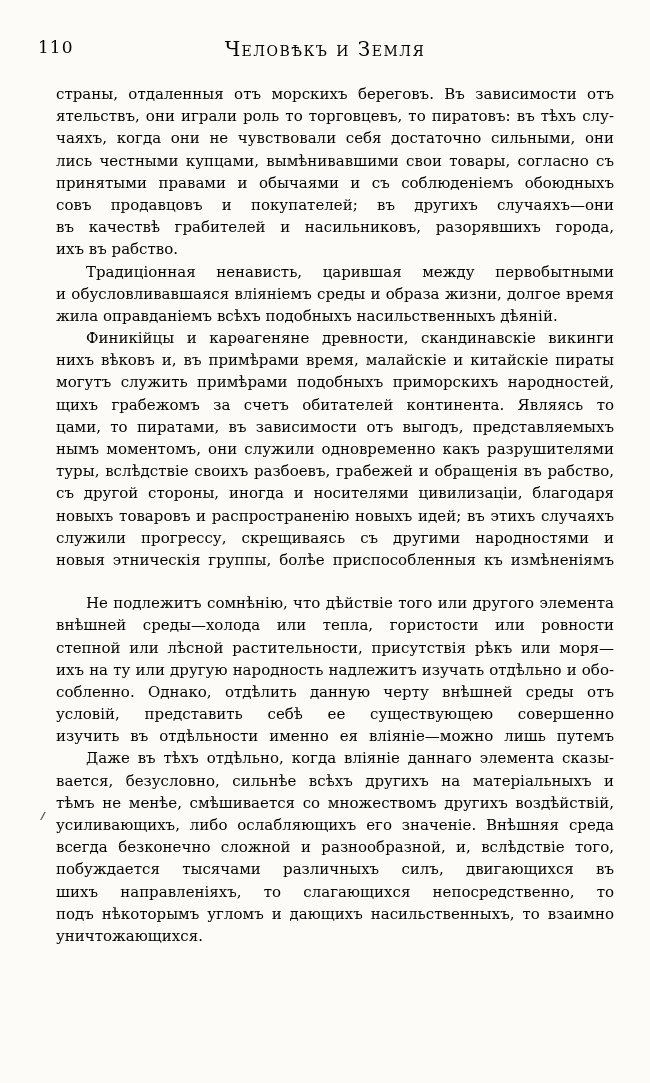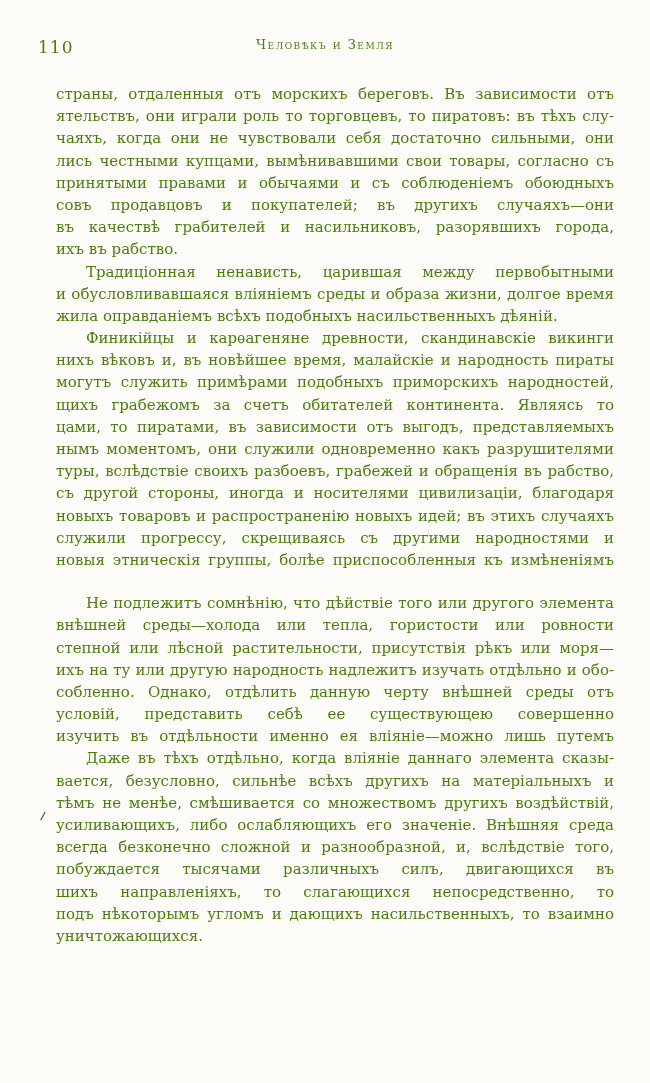--- a/index.html
+++ b/index.html
@@ -7,39 +7,39 @@
     padding: 0;
     background: #e9e7e2;
   }
   .page {
     position: relative;
     width: 650px;
     height: 1083px;
     background: #fcfbf8;
     overflow: hidden;
     font-family: "DejaVu Serif", serif;
-    color: #4d7c0f;
+    color: #000000;
   }
   .header {
     position: absolute;
     top: 36px;
     left: 36px;
     width: 578px;
     height: 24px;
   }
   .page-number {
     position: absolute;
     left: 2px;
     top: 1px;
     font-size: 17px;
     letter-spacing: 1px;
   }
   .header-title {
     text-align: center;
-    font-size: 13px;
+    font-size: 20px;
     font-variant: small-caps;
     letter-spacing: 1.5px;
     padding-top: 1px;
   }
   .text-block {
     position: absolute;
     left: 36px;
     top: 83px;
     width: 578px;
   }
@@ -96,21 +96,21 @@
         <div class="line">въ качествѣ грабителей и насильниковъ, разорявшихъ города, убивав-</div>
         <div class="line last">ихъ въ рабство.</div>
       </div>
       <div class="paragraph indent">
         <div class="line">Традиціонная ненависть, царившая между первобытными племенами</div>
         <div class="line">и обусловливавшаяся вліяніемъ среды и образа жизни, долгое время слу-</div>
         <div class="line last">жила оправданіемъ всѣхъ подобныхъ насильственныхъ дѣяній.</div>
       </div>
       <div class="paragraph indent">
         <div class="line">Финикійцы и карѳагеняне древности, скандинавскіе викинги сред-</div>
-        <div class="line">нихъ вѣковъ и, въ новѣйшее время, малайскіе и народность пираты</div>
+        <div class="line">нихъ вѣковъ и, въ примѣрами время, малайскіе и китайскіе пираты</div>
         <div class="line">могутъ служить примѣрами подобныхъ приморскихъ народностей, живу-</div>
         <div class="line">щихъ грабежомъ за счетъ обитателей континента. Являясь то торгов-</div>
         <div class="line">цами, то пиратами, въ зависимости отъ выгодъ, представляемыхъ дан-</div>
         <div class="line">нымъ моментомъ, они служили одновременно какъ разрушителями куль-</div>
         <div class="line">туры, вслѣдствіе своихъ разбоевъ, грабежей и обращенія въ рабство, такъ,</div>
         <div class="line">съ другой стороны, иногда и носителями цивилизаціи, благодаря привозу</div>
         <div class="line">новыхъ товаровъ и распространенію новыхъ идей; въ этихъ случаяхъ они</div>
         <div class="line">служили прогрессу, скрещиваясь съ другими народностями и порождая</div>
         <div class="line last">новыя этническія группы, болѣе приспособленныя къ измѣненіямъ среды.</div>
       </div>

